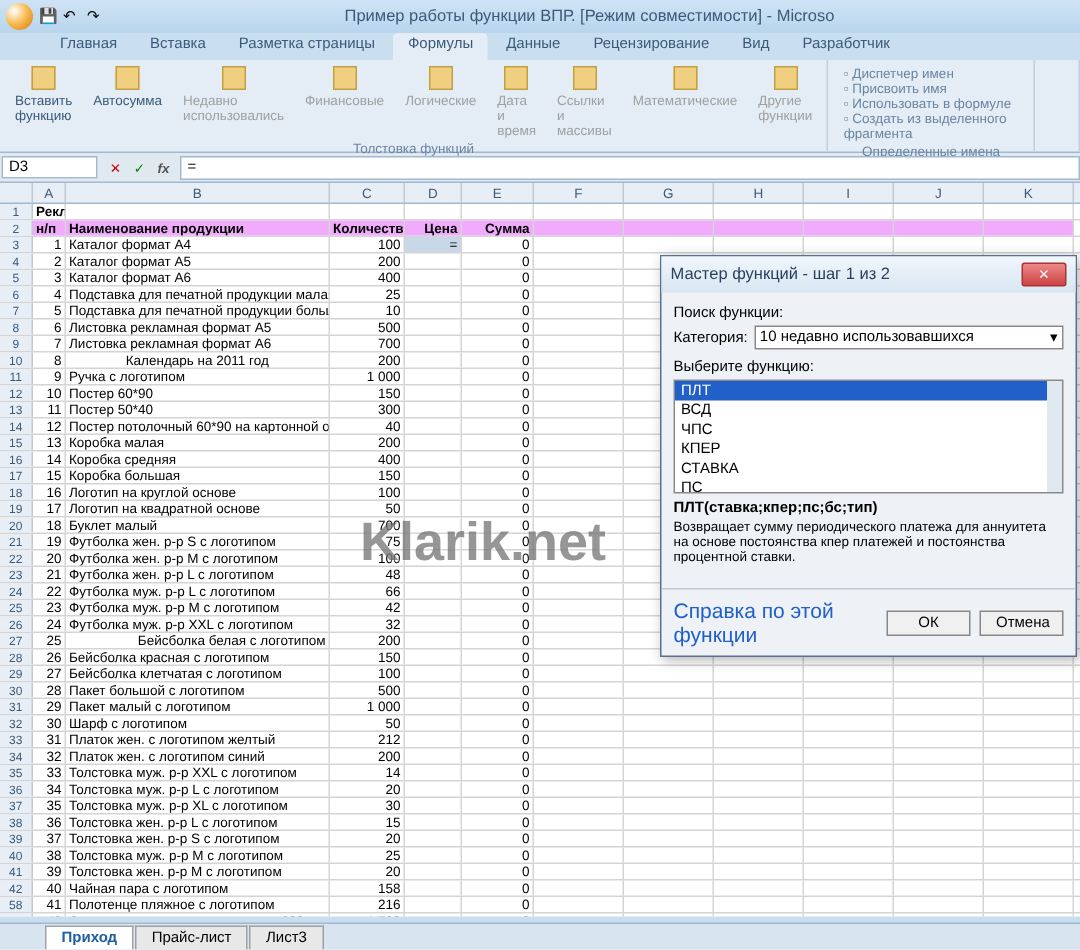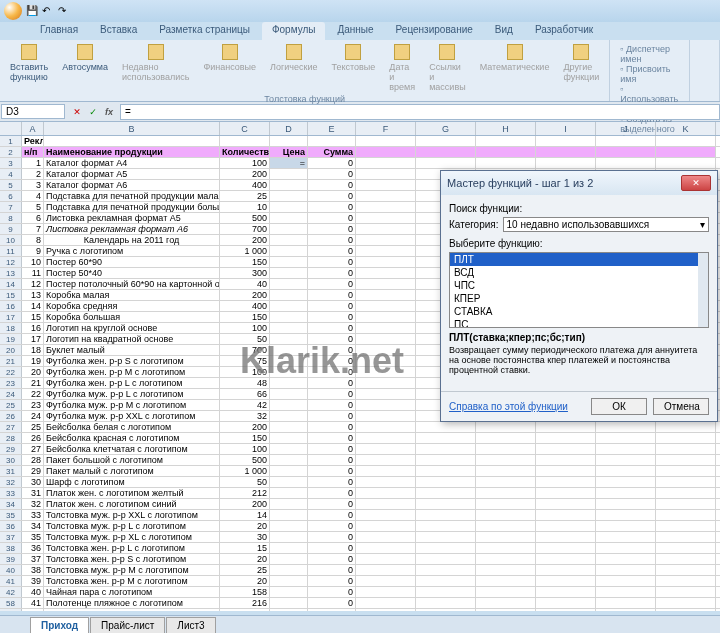--- a/index.html
+++ b/index.html
@@ -49,36 +49,37 @@
 .search-row{display:flex;gap:4px;margin-bottom:6px}
 .search-txt{flex:1;background:#1a3a5a;color:#fff;font-size:9px;padding:3px;border:1px solid #888}
 .dlg-btn{padding:2px 10px;background:#f0f0f0;border:1px solid #888;font-size:10px}
 .cat-row{display:flex;align-items:center;gap:4px;margin-bottom:6px}
 .cat-sel{flex:1;border:1px solid #888;padding:1px 3px;background:#fff;font-size:10px}
 .funclist{border:1px solid #888;background:#fff;height:76px;overflow:hidden;margin-bottom:4px;position:relative}
 .funclist div{padding:1px 4px;font-size:10px}
 .funclist .sel{background:#2060c8;color:#fff}
 .func-sig{font-weight:bold;font-size:10px;margin-bottom:2px}
 .func-desc{font-size:9px;margin-bottom:8px}
-.help-link{color:#2060c8;text-decoration:underline;font-size:10px}
+.help-link{color:#2060c8;font-size:14px}
 .dlg-foot{display:flex;justify-content:space-between;align-items:center;padding:6px 8px;border-top:1px solid #c0c8d0}
 .dlg-foot-btns{display:flex;gap:6px}
 .watermark{position:absolute;left:240px;top:340px;font-size:36px;font-weight:bold;color:rgba(80,80,80,.6);font-family:Arial;pointer-events:none;z-index:100;text-shadow:1px 1px 2px rgba(255,255,255,.5)}
 .scrollv{position:absolute;right:0;top:0;width:10px;height:100%;background:#e0e8f0}
 </style>
 </head>
 <body>
 
 <div class="titlebar">
   <div class="qat">
     <span class="orb"></span>
     <span class="qat-ic">💾</span>
     <span class="qat-ic">↶</span>
     <span class="qat-ic">↷</span>
   </div>
+  <div class="title">Пример работы функции ВПР. [Режим совместимости] - Microso</div>
 </div>
 
 <div class="tabs" id="tabs">
     <div class="tab">Главная</div>
     <div class="tab">Вставка</div>
     <div class="tab">Разметка страницы</div>
     <div class="tab active">Формулы</div>
     <div class="tab">Данные</div>
     <div class="tab">Рецензирование</div>
     <div class="tab">Вид</div>
@@ -103,24 +104,20 @@
         <div class="ritem disabled">
           <span class="ric"></span>
           <span>Финансовые</span>
         </div>
         <div class="ritem disabled">
           <span class="ric"></span>
           <span>Логические</span>
         </div>
         <div class="ritem disabled">
           <span class="ric"></span>
-          <span>Текстовые</span>
-        </div>
-        <div class="ritem disabled">
-          <span class="ric"></span>
           <span>Дата<br>и время</span>
         </div>
         <div class="ritem disabled">
           <span class="ric"></span>
           <span>Ссылки<br>и массивы</span>
         </div>
         <div class="ritem disabled">
           <span class="ric"></span>
           <span>Математические</span>
         </div>
@@ -277,21 +274,21 @@
       <div class="cell" style="width: 60px;"></div>
       <div class="cell" style="width: 60px;"></div>
       <div class="cell" style="width: 60px;"></div>
       <div class="cell" style="width: 60px;"></div>
       <div class="cell" style="width: 60px;"></div>
       <div class="cell" style="width: 60px;"></div>
     </div>
     <div class="row ">
       <div class="rownum">9</div>
       <div class="cell num" style="width: 22px;">7</div>
-      <div class="cell" style="width: 176px; font-style: italic;">Листовка рекламная формат А6</div>
+      <div class="cell" style="width: 176px;">Листовка рекламная формат А6</div>
       <div class="cell num" style="width: 50px;">700</div>
       <div class="cell num" style="width: 38px;"></div>
       <div class="cell num" style="width: 48px;">0</div>
       <div class="cell" style="width: 60px;"></div>
       <div class="cell" style="width: 60px;"></div>
       <div class="cell" style="width: 60px;"></div>
       <div class="cell" style="width: 60px;"></div>
       <div class="cell" style="width: 60px;"></div>
       <div class="cell" style="width: 60px;"></div>
     </div>
@@ -529,21 +526,21 @@
       <div class="cell" style="width: 60px;"></div>
       <div class="cell" style="width: 60px;"></div>
       <div class="cell" style="width: 60px;"></div>
       <div class="cell" style="width: 60px;"></div>
       <div class="cell" style="width: 60px;"></div>
       <div class="cell" style="width: 60px;"></div>
     </div>
     <div class="row ">
       <div class="rownum">27</div>
       <div class="cell num" style="width: 22px;">25</div>
-      <div class="cell" style="width: 176px;">Бейсболка белая с логотипом</div>
+      <div class="cell" style="width: 176px; text-align: right;">Бейсболка белая с логотипом</div>
       <div class="cell num" style="width: 50px;">200</div>
       <div class="cell num" style="width: 38px;"></div>
       <div class="cell num" style="width: 48px;">0</div>
       <div class="cell" style="width: 60px;"></div>
       <div class="cell" style="width: 60px;"></div>
       <div class="cell" style="width: 60px;"></div>
       <div class="cell" style="width: 60px;"></div>
       <div class="cell" style="width: 60px;"></div>
       <div class="cell" style="width: 60px;"></div>
     </div>

